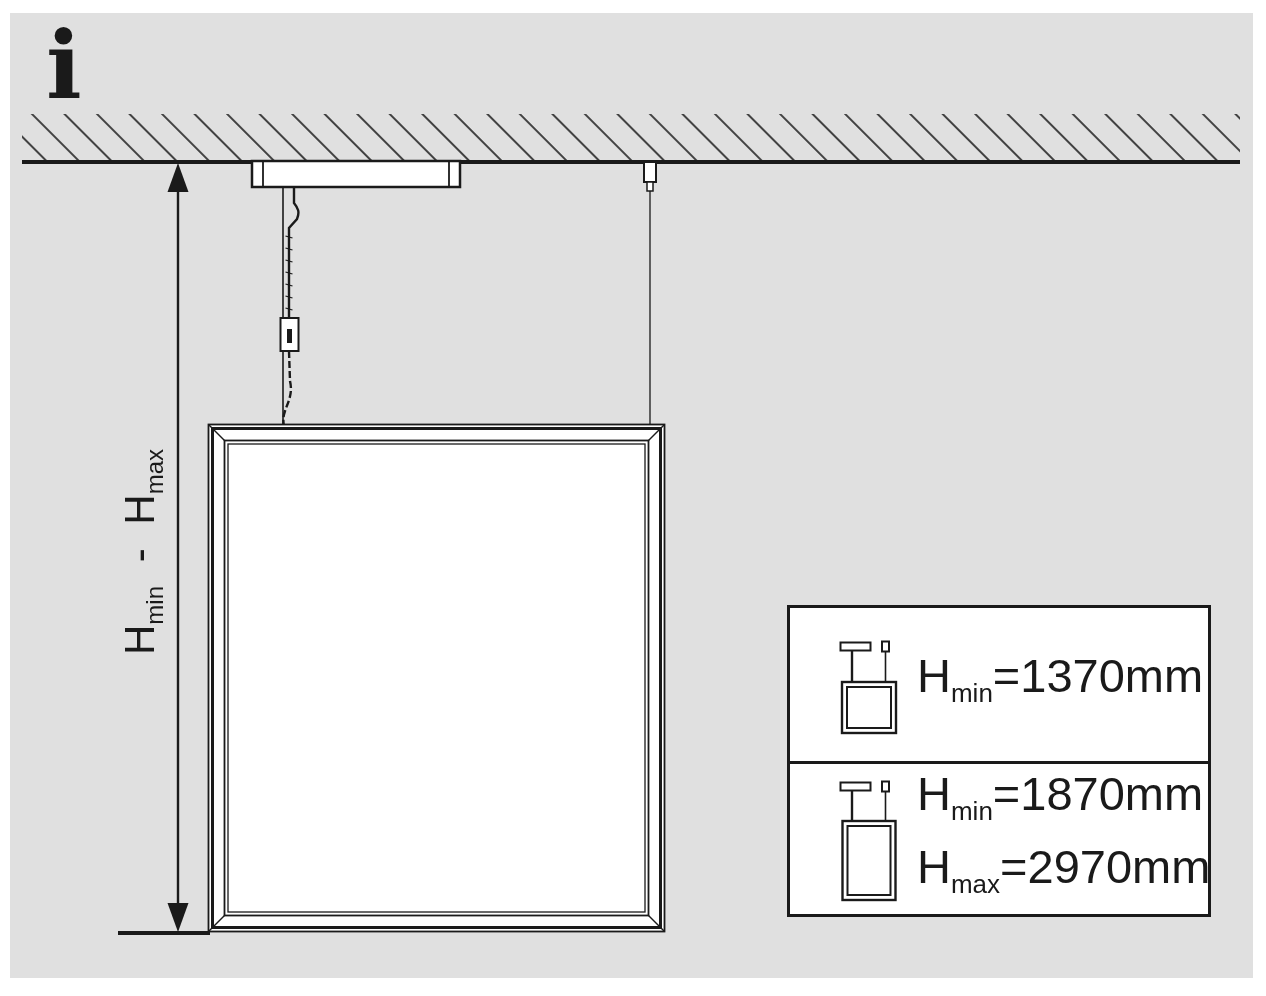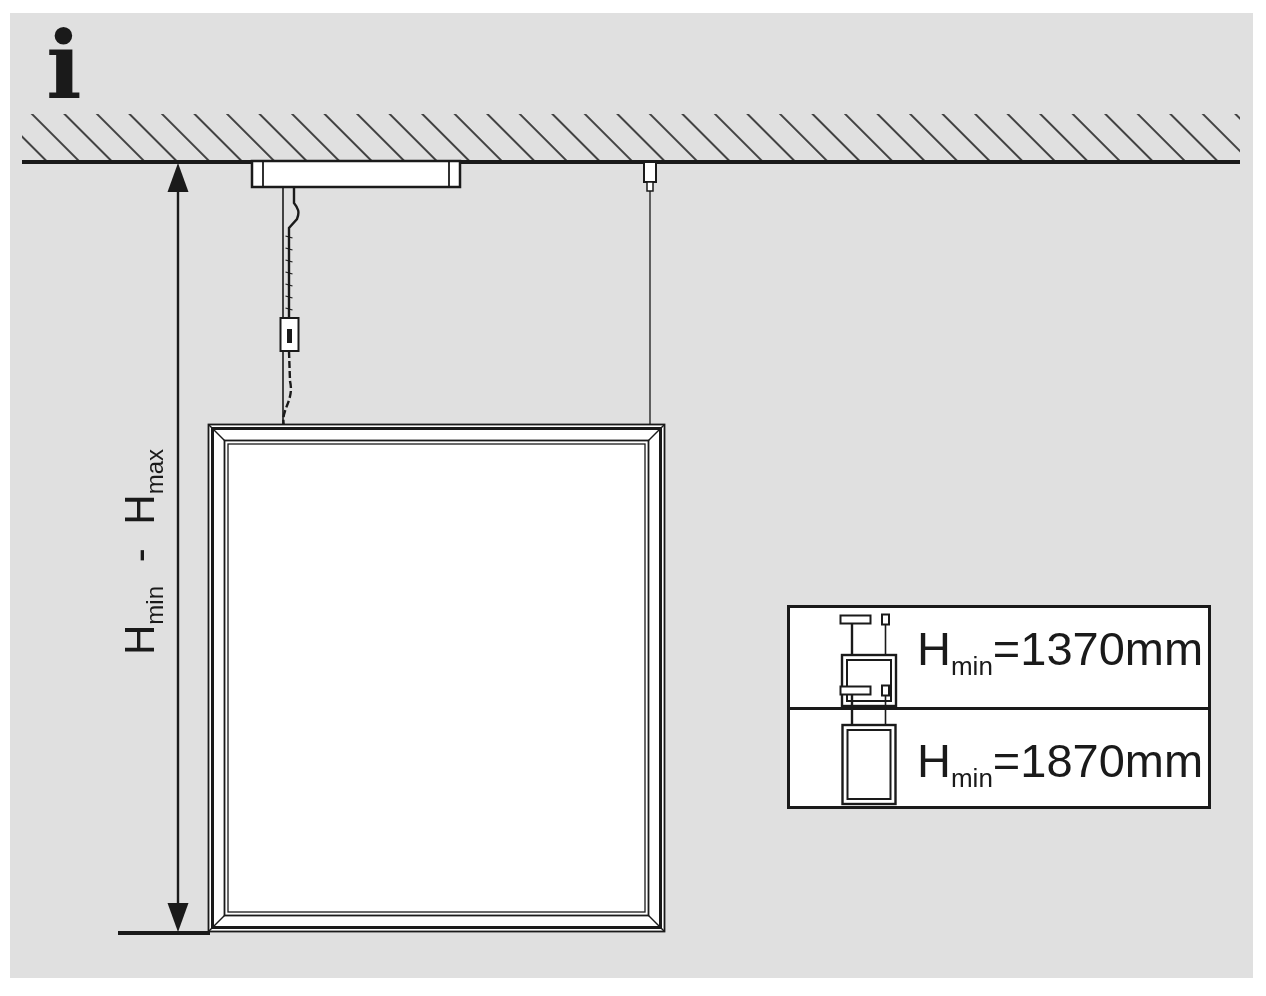--- a/index.html
+++ b/index.html
@@ -15,24 +15,24 @@
 
   .info { position:absolute; left:46px; top:16px; font-family:"DejaVu Serif", serif;
           font-weight:bold; font-size:94px; line-height:1.05; color:var(--ink); }
 
   .dim-label { position:absolute; left:10px; top:522px; width:260px; height:60px;
                transform:rotate(-90deg); text-align:center; line-height:60px;
                font-size:42px; white-space:nowrap; color:var(--ink); }
   .dim-label .sub { font-size:24px; vertical-align:-9px; }
   .dim-label .sep { margin:0 12px; }
 
-  .spec-table { position:absolute; left:787px; top:605px; width:424px; height:204px;
+  .spec-table { position:absolute; left:787px; top:605px; width:424px; height:312px;
                 background:var(--fill); border:3px solid var(--ink); }
   .spec-row { height:50%; display:flex; align-items:center; }
-  .spec-row + .spec-row { border-top:3px solid var(--ink);align-items:flex-end; }
+  .spec-row + .spec-row { border-top:3px solid var(--ink); }
   .icon-cell { width:70px; margin-left:43px; flex:0 0 auto; display:flex; align-items:center; }
   .text-cell { margin-left:14px; flex:1 1 auto; }
   .spec-line { font-size:47px; line-height:56px; white-space:nowrap; }
   .spec-line .sub { font-size:26px; vertical-align:-10px; }
 </style>
 </head>
 <body>
 
 <div class="canvas"></div>
 
@@ -126,16 +126,17 @@
         <rect class="fw" x="7.5" y="5.5" width="30" height="8" stroke-width="2"></rect>
         <line class="ln" x1="19" y1="13.5" x2="19" y2="44" stroke-width="2.4"></line>
         <rect class="fw" x="49" y="4.5" width="7" height="10" stroke-width="2"></rect>
         <line class="ln" x1="52.5" y1="14.5" x2="52.5" y2="44" stroke-width="1.6"></line>
         <rect class="fw" x="9.5" y="44" width="53" height="79" stroke-width="2.4"></rect>
         <rect class="ln" x="14.5" y="49" width="43" height="69" stroke-width="2"></rect>
       </svg>
     </div>
     <div class="text-cell">
       <div class="spec-line"><span>H</span><span class="sub">min</span><span>=1870mm</span></div>
+      <div class="spec-line"><span>H</span><span class="sub">max</span><span>=2970mm</span></div>
     </div>
   </div>
 
 </div>
 
 </body></html>

